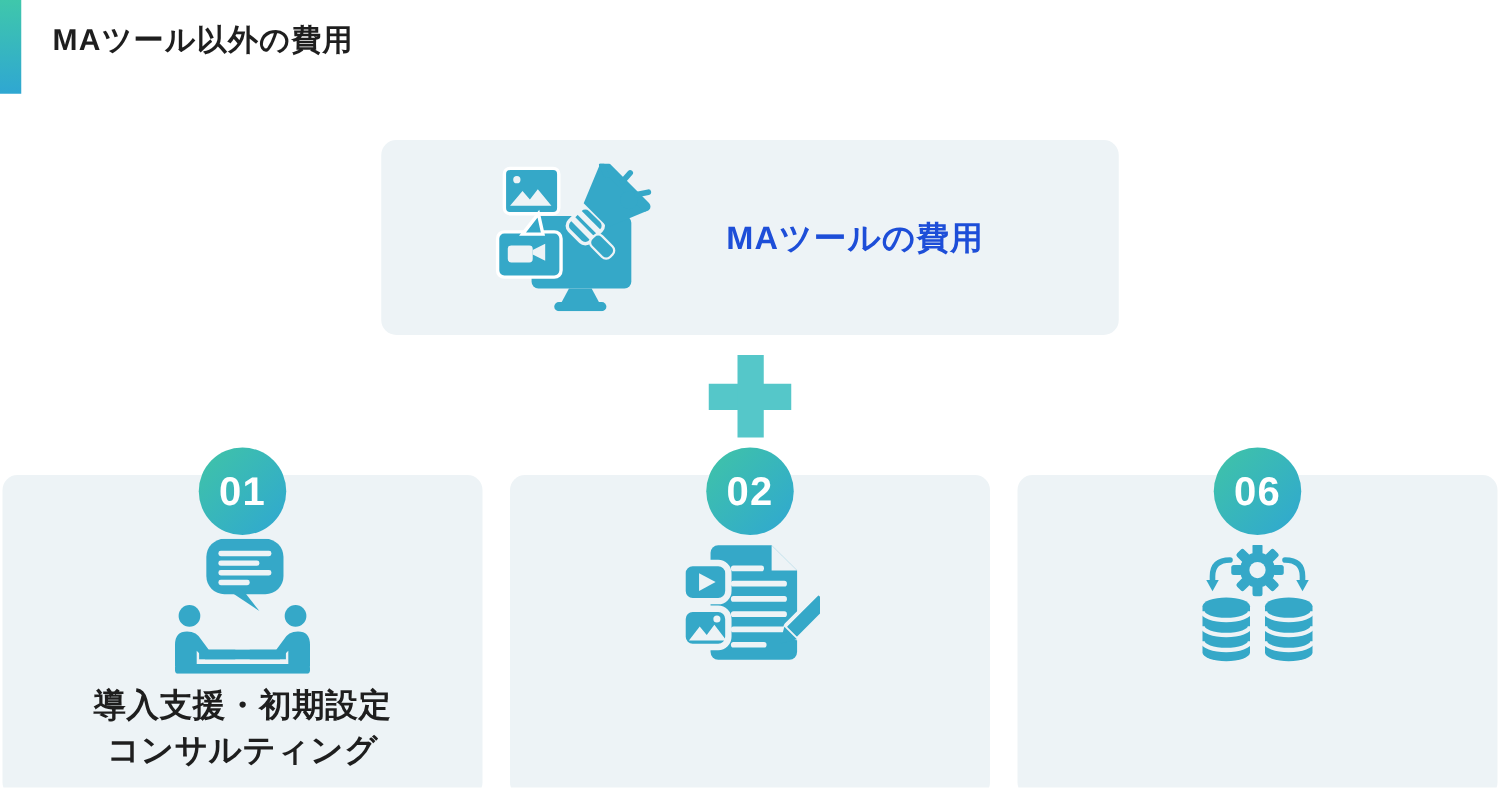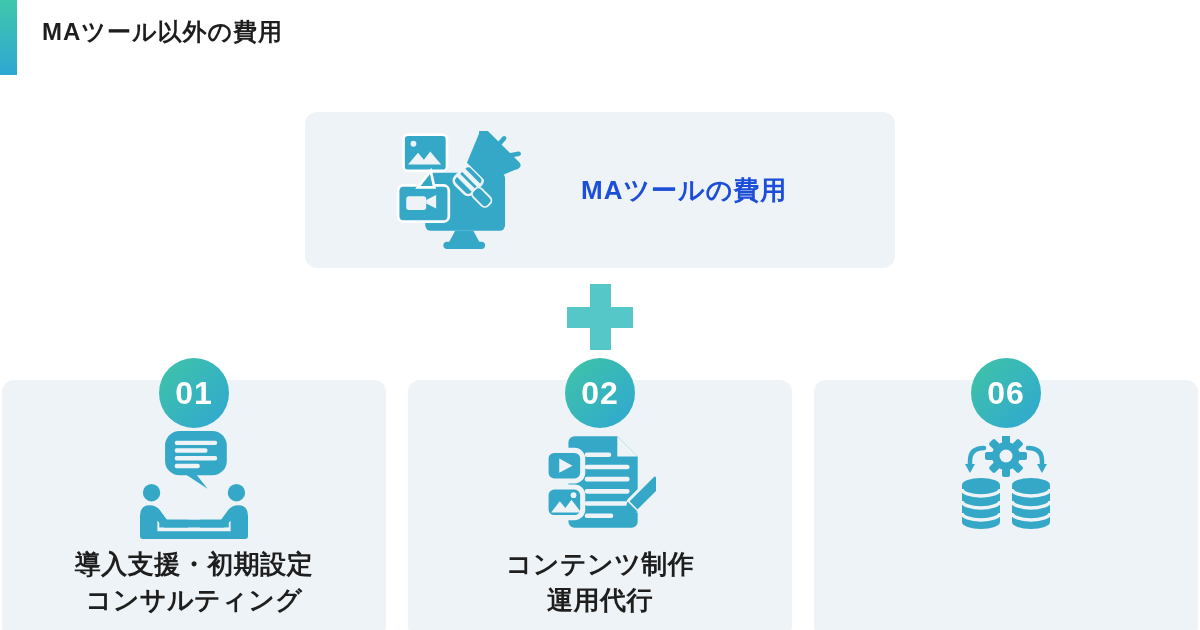--- a/index.html
+++ b/index.html
@@ -189,22 +189,20 @@
             <path d="M7 77 l8.5 -11 5.5 6.5 6 -8 9.5 12.5 z" fill="#edf3f6"></path>
 
             <g transform="translate(94,64) rotate(45)">
               <rect x="-7" y="-28" width="14" height="38" rx="2" stroke="#edf3f6" stroke-width="3"></rect>
               <path d="M-7 10 H7 L0 22 Z"></path>
               <rect x="-7" y="-35" width="14" height="6" rx="2"></rect>
             </g>
           </g>
         </svg>
       </div>
-      <div class="cost-label">コンテンツ制作
-運用代行</div>
     </div>
 
 
     <div class="cost-card">
       <div class="badge">06</div>
       <div class="icon-wrap">
         <svg width="116" height="98" viewBox="0 0 116 96">
 
           <g transform="translate(58,19)" fill="#35a8c8">
             <rect x="-4" y="-21" width="8" height="9" rx="2"></rect>

